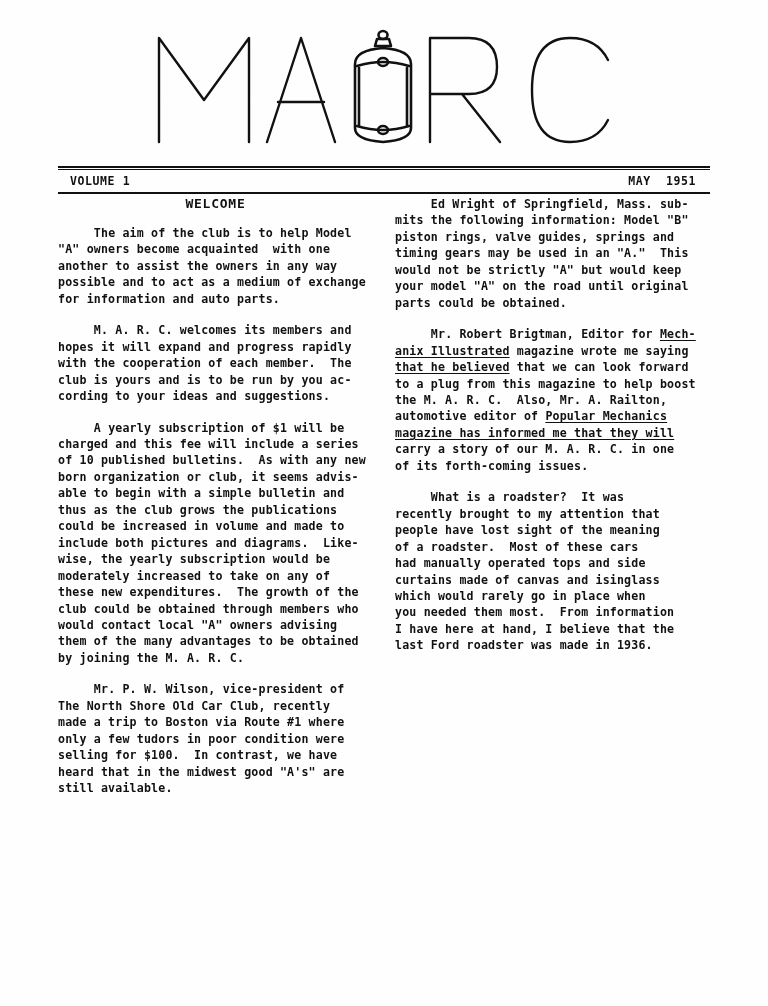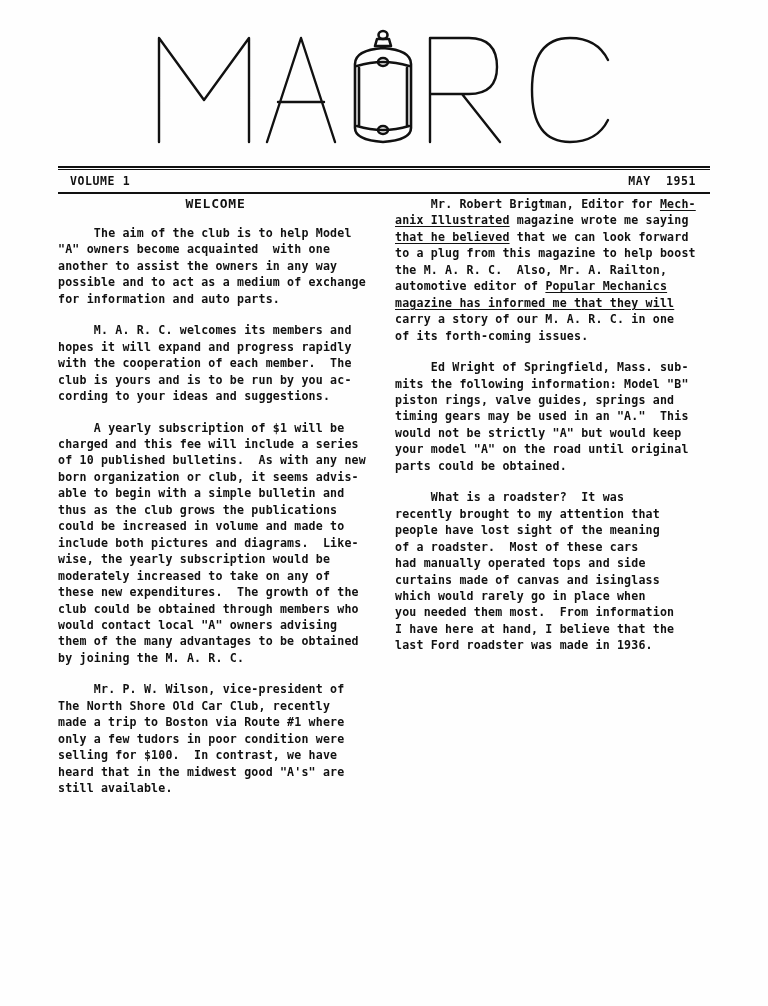--- a/index.html
+++ b/index.html
@@ -183,37 +183,37 @@
 The North Shore Old Car Club, recently
 made a trip to Boston via Route #1 where
 only a few tudors in poor condition were
 selling for $100.  In contrast, we have
 heard that in the midwest good "A's" are
 still available.</p>
     </div>
 
     <div class="col">
 
+      <p class="para">     Ed Wright of Springfield, Mass. sub-
+mits the following information: Model "B"
+piston rings, valve guides, springs and
+timing gears may be used in an "A."  This
+would not be strictly "A" but would keep
+your model "A" on the road until original
+parts could be obtained.</p>
+
       <p class="para"><span>     Mr. Robert Brigtman, Editor for </span><span class="u">Mech-</span>
 <span class="u">anix Illustrated</span><span> magazine wrote me saying</span>
 <span class="u">that he believed</span><span> that we can look forward</span>
 <span>to a plug from this magazine to help boost</span>
 <span>the M. A. R. C.  Also, Mr. A. Railton,</span>
 <span>automotive editor of </span><span class="u">Popular Mechanics</span>
 <span class="u">magazine has informed me that they will</span>
 <span>carry a story of our M. A. R. C. in one</span>
 <span>of its forth-coming issues.</span></p>
-
-      <p class="para">     Ed Wright of Springfield, Mass. sub-
-mits the following information: Model "B"
-piston rings, valve guides, springs and
-timing gears may be used in an "A."  This
-would not be strictly "A" but would keep
-your model "A" on the road until original
-parts could be obtained.</p>
 
       <p class="para">     What is a roadster?  It was
 recently brought to my attention that
 people have lost sight of the meaning
 of a roadster.  Most of these cars
 had manually operated tops and side
 curtains made of canvas and isinglass
 which would rarely go in place when
 you needed them most.  From information
 I have here at hand, I believe that the

